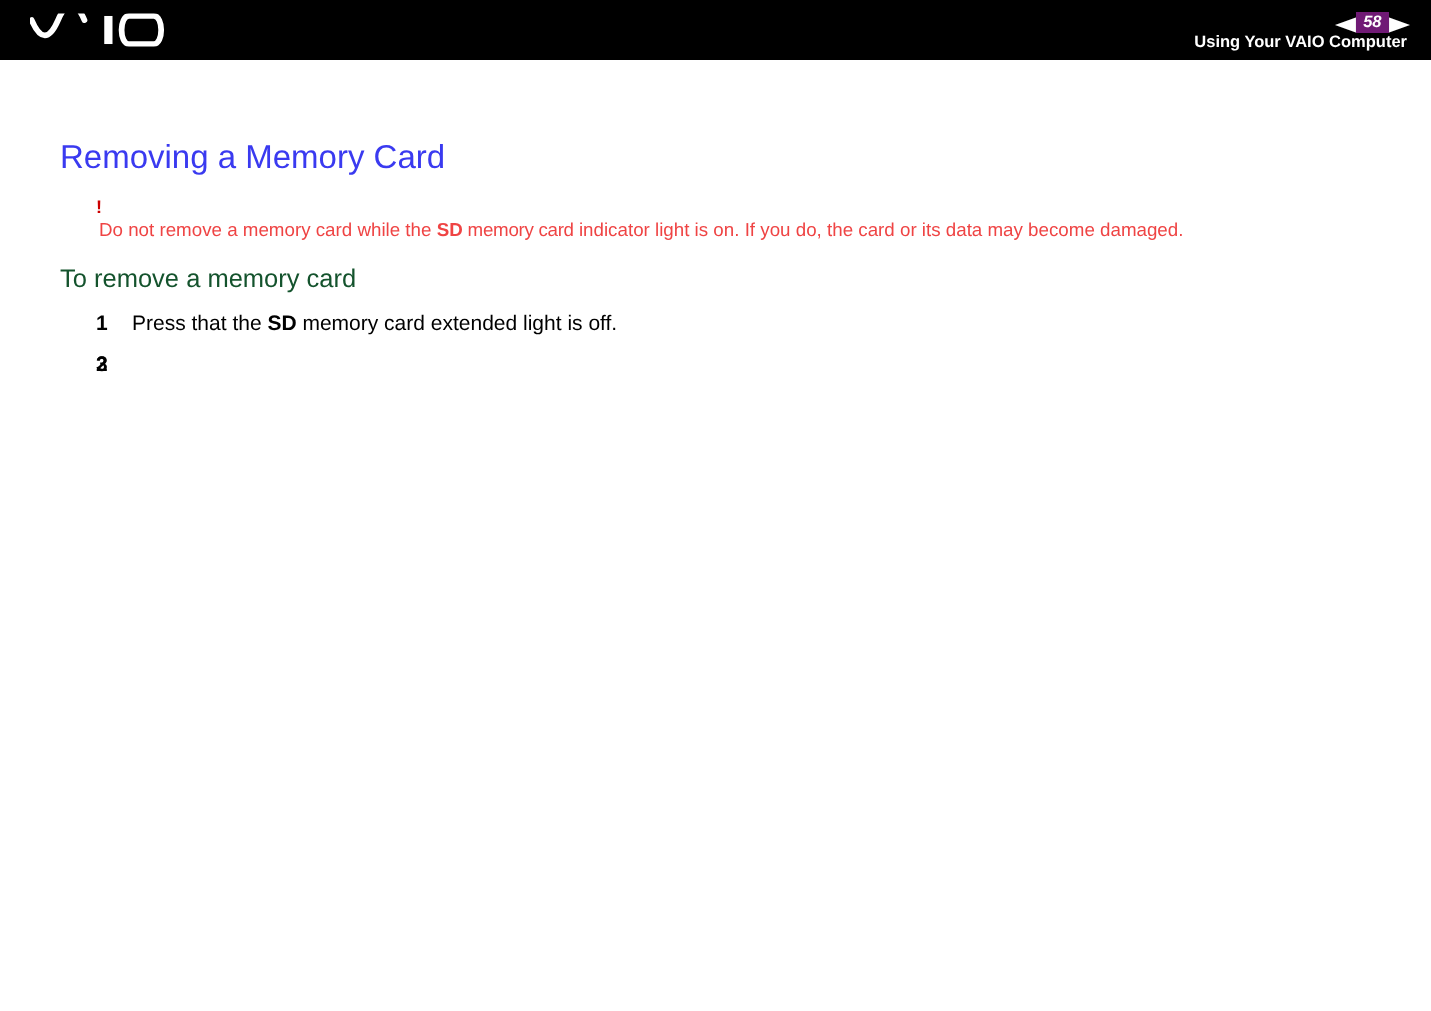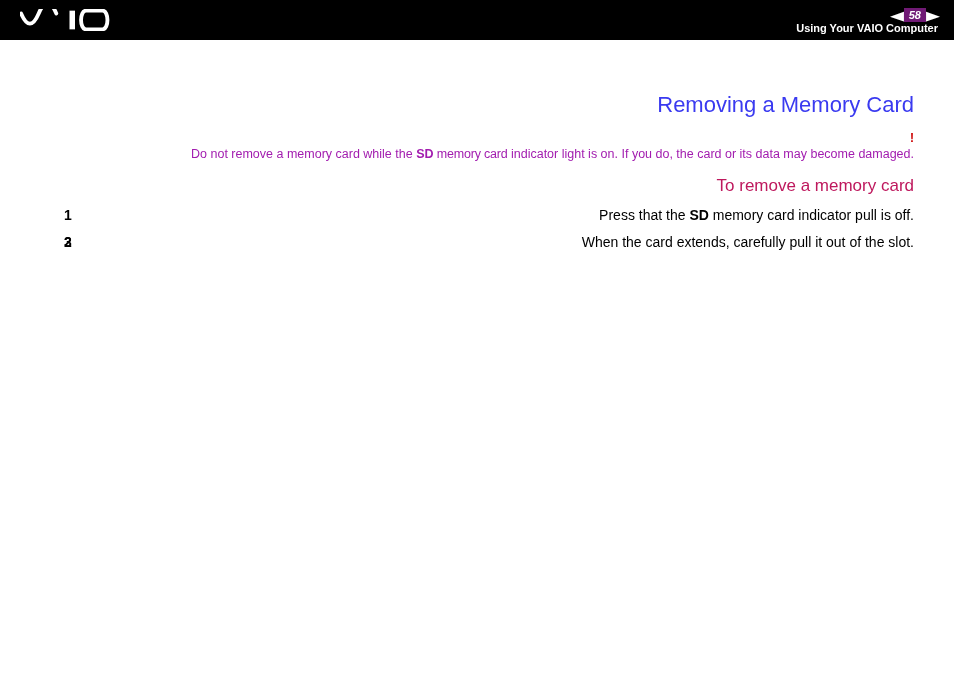--- a/index.html
+++ b/index.html
@@ -5,28 +5,28 @@
   * { box-sizing: border-box; }
   html, body { margin:0; padding:0; width:954px; height:674px; font-family: Arial, Helvetica, sans-serif; background:#fff; }
   .header { background:#000; color:#fff; height:40px; display:flex; align-items:center; justify-content:space-between; padding:0 16px 0 20px; }
   .logo-wrap { display:flex; align-items:center; }
   .logo-svg { height:22px; }
   .header-right { display:flex; flex-direction:column; align-items:flex-end; gap:1px; padding-top:2px; }
   .pager { display:flex; align-items:center; gap:2px; line-height:1; }
   .pager .arrow { font-size:13px; transform:scaleX(1.4); }
   .pager .page-badge { background:#701a75; padding:1px 5px; font-size:11px; font-weight:bold; font-style:italic; display:inline-block; line-height:1.1; }
   .section-title { font-size:11px; font-weight:bold; line-height:1; }
-  .content { padding:52px 40px 0 40px;text-align:right; }
+  .content { padding:52px 40px 0 40px; }
   .h-title { color:#3a3af0; font-size:22px; font-weight:normal; margin:0 0 14px 0; }
   .warning-block { margin:0 0 14px 0; padding-left:26px; }
   .warn-mark { color:#cc0000; font-weight:bold; font-size:12px; display:block; margin-left:-2px; line-height:1; }
-  .warn-text { font-size:12.5px; color:#a21caf; font-family: Arial, Helvetica, sans-serif; }
+  .warn-text { font-size:12.5px; color:#ef4444; font-family: Arial, Helvetica, sans-serif; }
   .warn-text b { font-weight:bold; }
   .warn-text .thin { font-family: "Arial Narrow", Arial, sans-serif; letter-spacing:-0.2px; }
-  .sub-title { color:#be185d; font-size:17px; font-weight:normal; margin:0 0 10px 0; padding-left:0; }
+  .sub-title { color:#14532d; font-size:17px; font-weight:normal; margin:0 0 10px 0; padding-left:0; }
   ol.steps { list-style:none; margin:0; padding:0 0 0 24px; }
   ol.steps li { font-size:14px; color:#000; margin:0 0 8px 0; position:relative; padding-left:24px; line-height:1.35; }
   ol.steps li .num { position:absolute; left:0; top:0; font-weight:bold; }
   ol.steps li b { font-weight:bold; }
 </style>
 </head>
 <body>
 
 <div class="header">
   <div class="logo-wrap">
@@ -55,24 +55,24 @@
     <span class="warn-text">
       <span>Do not remove a memory card while the </span><b>SD</b><span class="thin"> memory card</span><span> indicator light is on. If you do, the card or its data may become damaged.</span>
     </span>
   </div>
 
   <h2 class="sub-title">To remove a memory card</h2>
 
   <ol class="steps">
     <li>
       <span class="num">1</span>
-      <span>Press that the </span><b>SD</b><span> memory card indicator pull is off.</span>
+      <span>Press that the </span><b>SD</b><span> memory card extended light is off.</span>
     </li>
     <li>
       <span class="num">2</span>
       <b></b><span></span>
     </li>
     <li>
       <span class="num">3</span>
-      <span>When the card extends, carefully pull it out of the slot.</span><b></b><span></span>
+      <b></b><span></span>
     </li>
   </ol>
 </div>
 
 </body></html>

